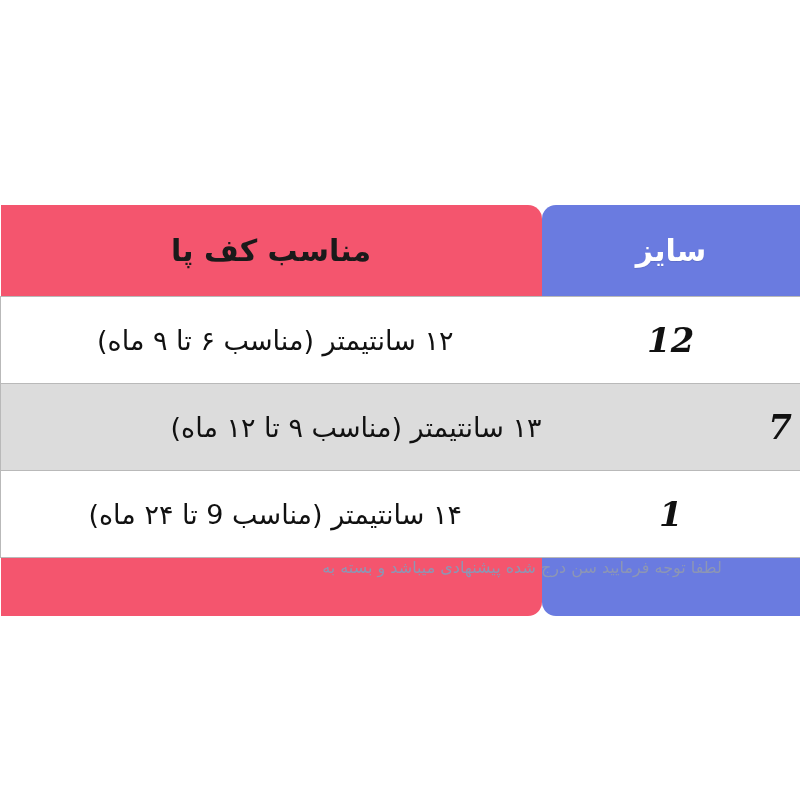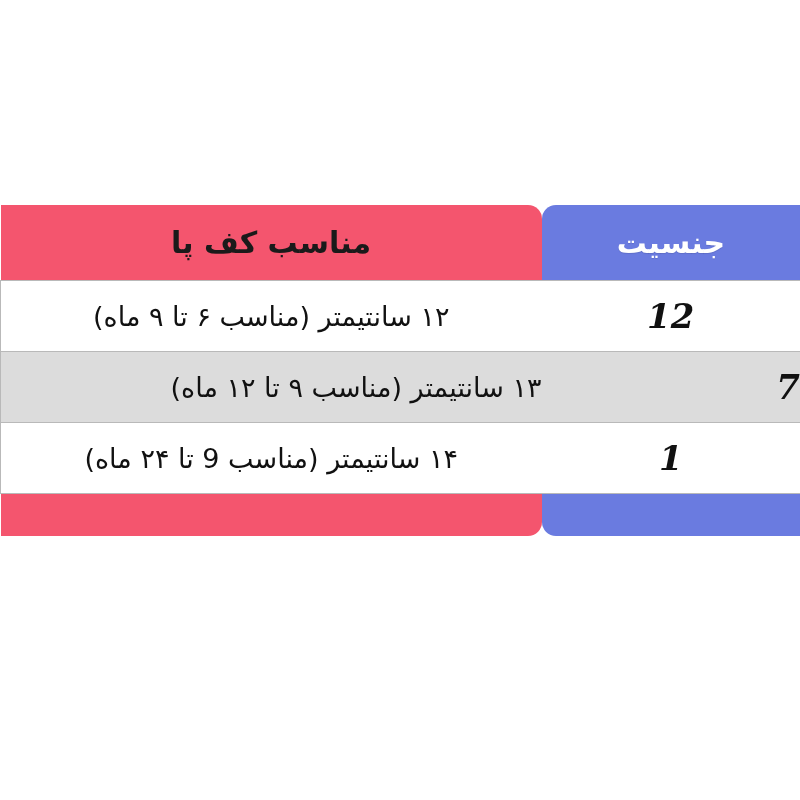--- a/index.html
+++ b/index.html
@@ -28,21 +28,21 @@
     left: 0px;
     width: 800px;
     border-collapse: collapse;
     border-spacing: 0;
     table-layout: fixed;
     direction: rtl;
   }
 
   .size-table td,
   .size-table th {
-    padding: 0;
+    padding: 8px;
     margin: 0;
     vertical-align: middle;
     text-align: center;
   }
 
   
   .col-size  { width: 259px; }
   .col-desc  { width: 541px; }
 
   
@@ -128,21 +128,21 @@
 <div class="page">
 
   <table class="size-table">
     <colgroup>
       <col class="col-size">
       <col class="col-desc">
     </colgroup>
 
     <thead>
       <tr class="head-row">
-        <th class="th-size">جنسیت</th>
+        <th class="th-size">سایز</th>
         <th class="th-desc">مناسب کف پا</th>
       </tr>
     </thead>
 
     <tbody>
       <tr class="body-row">
         <td class="cell-size">12</td>
         <td class="cell-desc">۱۲ سانتیمتر (مناسب ۶ تا ۹ ماه)</td>
       </tr>
       <tr class="body-row striped">
@@ -157,15 +157,16 @@
 
     <tfoot>
       <tr class="foot-row">
         <td class="td-foot-size"></td>
         <td class="td-foot-desc"></td>
       </tr>
     </tfoot>
   </table>
 
   <div class="notes">
+    <span class="note-line">لطفا توجه فرمایید سن درج شده پیشنهادی میباشد و بسته به</span>
   </div>
 
 </div>
 
 </body></html>

